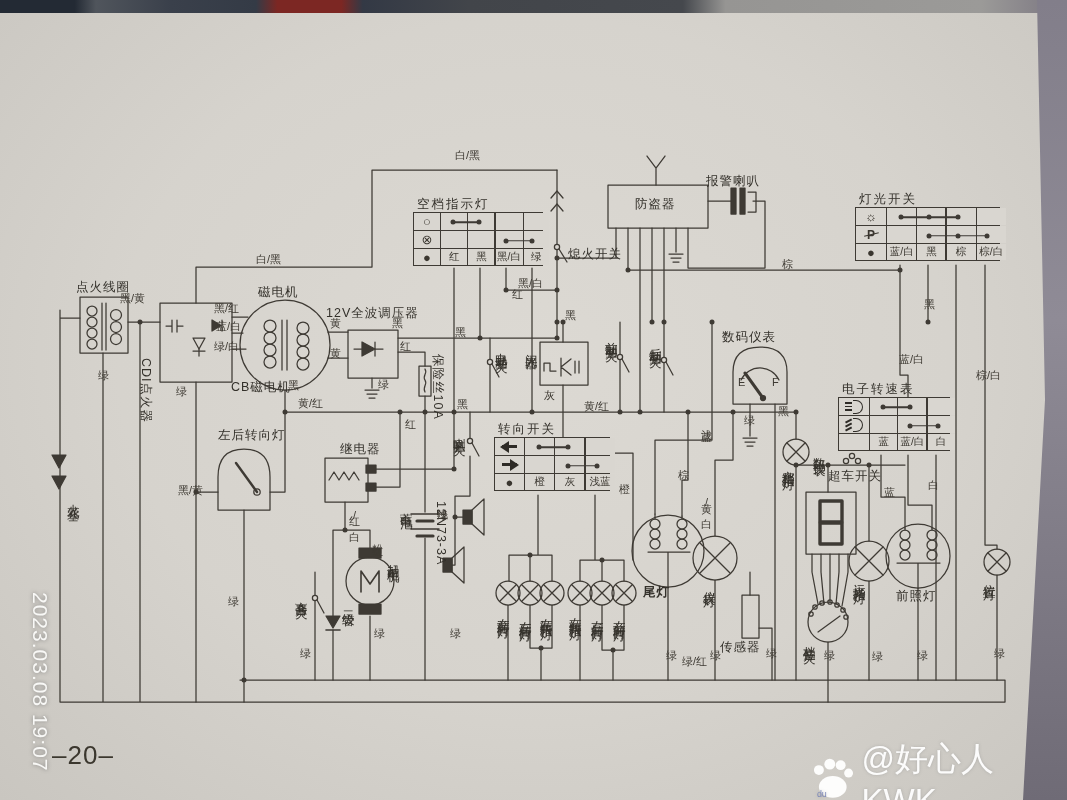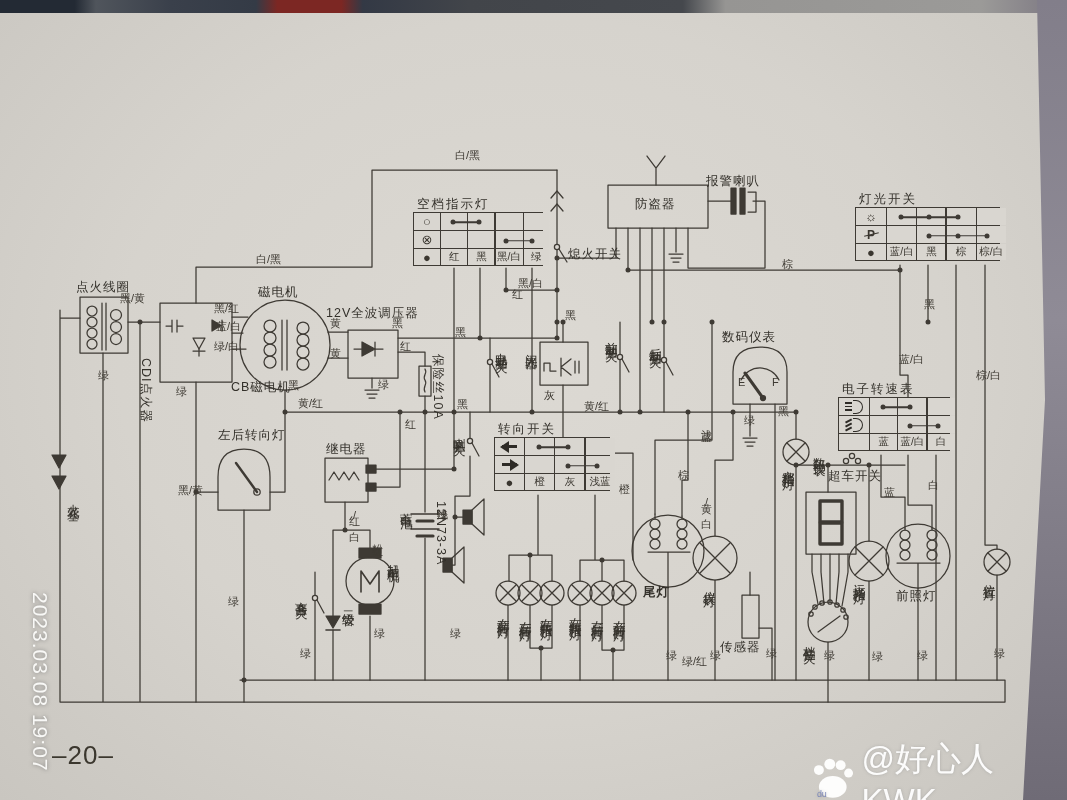--- a/index.html
+++ b/index.html
@@ -461,21 +461,21 @@
       <div class="lbl comp vt" style="left: 66px; top: 494px;">火花塞</div>
       <div class="lbl comp vr" style="left: 152px; top: 358px;">CDI点火器</div>
       <div class="lbl comp" style="left: 258px; top: 286px;">磁电机</div>
       <div class="lbl comp" style="left: 231px; top: 381px;">CB磁电机</div>
       <div class="lbl comp" style="left: 326px; top: 307px;">12V全波调压器</div>
       <div class="lbl comp vr" style="left: 444px; top: 354px;">保险丝10A</div>
       <div class="lbl comp" style="left: 568px; top: 248px;">熄火开关</div>
       <div class="lbl comp" style="left: 635px; top: 198px;">防盗器</div>
       <div class="lbl comp" style="left: 706px; top: 175px;">报警喇叭</div>
       <div class="lbl comp" style="left: 218px; top: 429px;">左后转向灯</div>
-      <div class="lbl comp" style="left: 326px; top: 443px;">继电器</div>
+      <div class="lbl comp" style="left: 340px; top: 443px;">继电器</div>
       <div class="lbl comp vt" style="left: 494px; top: 343px;">电起动开关</div>
       <div class="lbl comp vt" style="left: 524px; top: 344px;">闪光器</div>
       <div class="lbl comp vt" style="left: 604px; top: 332px;">前制动开关</div>
       <div class="lbl comp vt" style="left: 648px; top: 338px;">后制动开关</div>
       <div class="lbl comp" style="left: 722px; top: 331px;">数码仪表</div>
       <div class="lbl comp vt" style="left: 452px; top: 428px;">喇叭开关</div>
       <div class="lbl comp vt" style="left: 399px; top: 503px;">蓄电池</div>
       <div class="lbl comp vr" style="left: 447px; top: 501px;">12N73-3A</div>
       <div class="lbl comp vt" style="left: 386px; top: 554px;">起动电机</div>
       <div class="lbl comp vt" style="left: 341px; top: 601px;">二级管</div>

